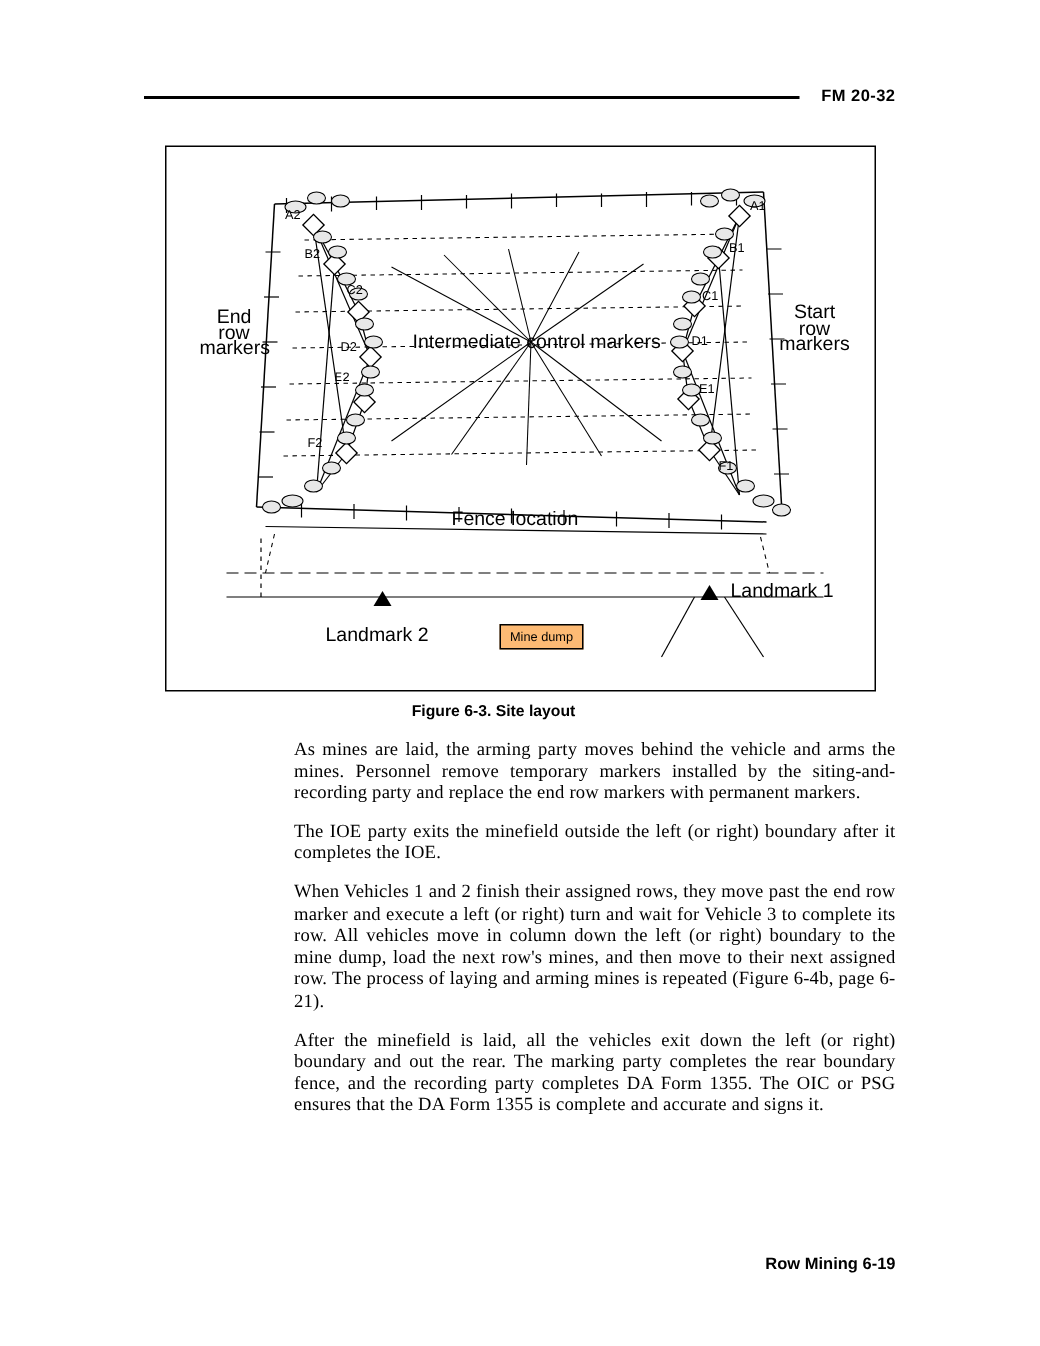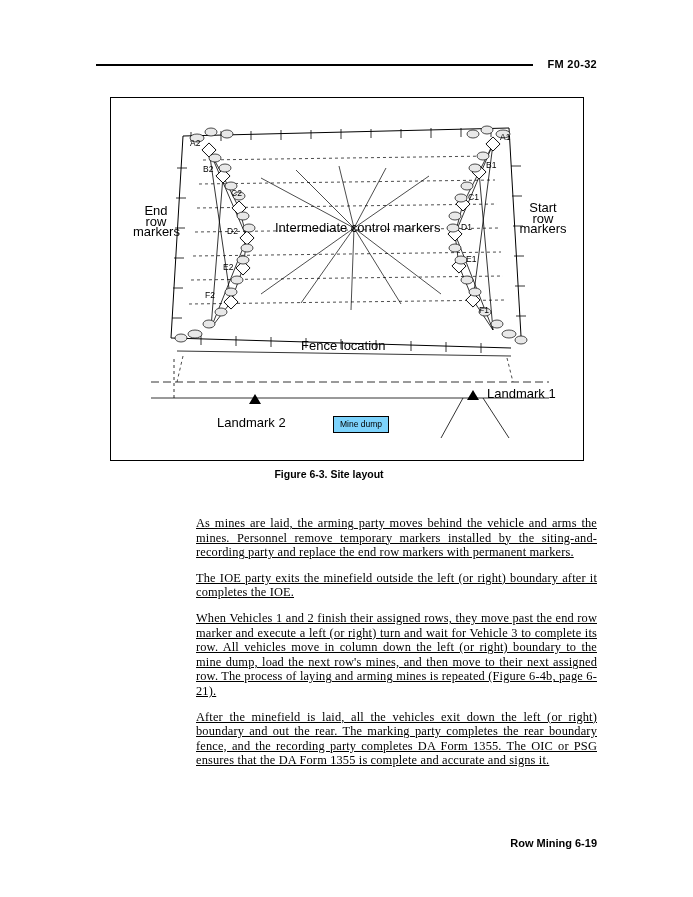--- a/index.html
+++ b/index.html
@@ -60,24 +60,23 @@
     width: 658px;
     text-align: center;
     font-family: "Liberation Sans", sans-serif;
     font-size: 10.5px;
     font-weight: bold;
   }
 
   
   .body-text {
     position: absolute;
-    top: 516px;
+    top: 492px;
     left: 196px;
     width: 401px;
-    text-decoration: underline;
   }
   .body-text p {
     margin: 0 0 11px 0;
     font-size: 12.4px;
     line-height: 14.6px;
     text-align: justify;
     letter-spacing: 0.15px;
   }
 
   
@@ -105,21 +104,21 @@
     position: absolute;
     font-family: "Liberation Sans", sans-serif;
     font-size: 8.5px;
   }
   .mine-dump-box {
     position: absolute;
     border: 1px solid #000;
     padding: 2px 6px 3px 6px;
     font-family: "Liberation Sans", sans-serif;
     font-size: 8.5px;
-    background: #7dd3fc;
+    background: #fdba74;
   }
 </style>
 </head>
 <body>
 
 <div class="page-header">
   <div class="header-rule"></div>
   <div class="header-title">FM 20-32</div>
 </div>
 
@@ -310,21 +309,21 @@
   <div class="fig-label" style="left:164px; top:125px;">Intermediate control markers</div>
   <div class="fig-label" style="left:190px; top:243px;">Fence location</div>
   <div class="fig-label" style="left:376px; top:291px;">Landmark 1</div>
   <div class="fig-label" style="left:106px; top:320px;">Landmark 2</div>
   <div class="mine-dump-box" style="left:222px; top:318px;">Mine dump</div>
 
   <div class="marker-label" style="left:79px; top:40px;">A2</div>
   <div class="marker-label" style="left:92px; top:66px;">B2</div>
   <div class="marker-label" style="left:108px; top:90px;padding-left:12px;">C2</div>
   <div class="marker-label" style="left:116px; top:128px;">D2</div>
-  <div class="marker-label" style="left:112px; top:164px;">E2</div>
+  <div class="marker-label" style="left:112px; top:149px;font-family:Liberation Mono, monospace;">E2</div>
   <div class="marker-label" style="left:94px; top:192px;">F2</div>
 
   <div class="marker-label" style="left:389px; top:34px;">A1</div>
   <div class="marker-label" style="left:375px; top:62px;">B1</div>
   <div class="marker-label" style="left:357px; top:94px;">C1</div>
   <div class="marker-label" style="left:350px; top:124px;">D1</div>
   <div class="marker-label" style="left:355px; top:156px;">E1</div>
   <div class="marker-label" style="left:368px; top:190px;margin-top:17px;">F1</div>
 </div>
 

